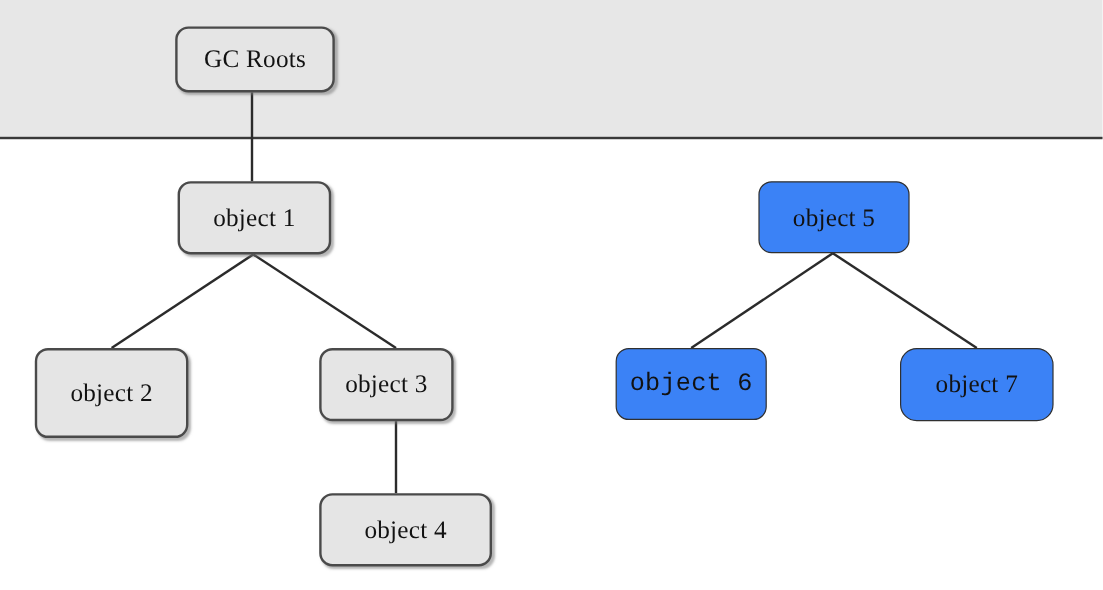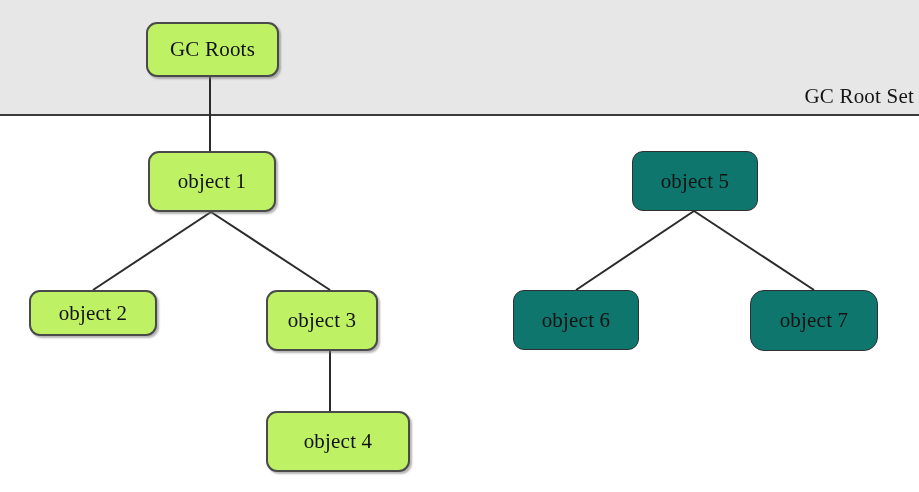--- a/index.html
+++ b/index.html
@@ -49,72 +49,71 @@
     display: flex;
     align-items: center;
     justify-content: center;
     border-radius: 11px;
     font-size: 21px;
     color: #121212;
     white-space: nowrap;
     letter-spacing: 0.2px;
   }
   .node.reachable {
-    background: #bef264;
+    background: #e5e5e5;
     border: 2px solid #4a4a4a;
     box-shadow: 2px 2px 2px rgba(120,120,120,0.55);
   }
   .node.unreachable {
-    background: #0f766e;
+    background: #3b82f6;
     border: 1.3px solid #303030;
   }
   .node-label {
     pointer-events: none;
   }
 </style>
 </head>
 <body>
 
 <div id="canvas">
 
   <div id="root-set-band"></div>
 
-  <div id="root-set-label">GC Root Set</div>
 
   <svg id="edges" viewBox="0 0 919 492" xmlns="http://www.w3.org/2000/svg">
     <g id="edge-group" stroke="#2b2b2b" stroke-width="2" fill="none" stroke-linecap="butt">
         <line x1="210" y1="77" x2="210" y2="151" stroke="#2b2b2b"></line>
         <line x1="211" y1="212" x2="93" y2="290" stroke="#2b2b2b"></line>
         <line x1="211" y1="212" x2="330" y2="290" stroke="#2b2b2b"></line>
         <line x1="330" y1="351" x2="330" y2="411" stroke="#2b2b2b"></line>
         <line x1="694" y1="211" x2="576" y2="290" stroke="#2b2b2b"></line>
         <line x1="694" y1="211" x2="814" y2="290" stroke="#2b2b2b"></line>
       </g>
   </svg>
 
   <div id="node-layer">
       <div class="node reachable" style="left: 146px; top: 22px; width: 133px; height: 55px;">
         <span class="node-label">GC Roots</span>
       </div>
       <div class="node reachable" style="left: 148px; top: 151px; width: 128px; height: 61px;">
         <span class="node-label">object 1</span>
       </div>
-      <div class="node reachable" style="left: 29px; top: 290px; width: 128px; height: 46px;">
+      <div class="node reachable" style="left: 29px; top: 290px; width: 128px; height: 75px;">
         <span class="node-label">object 2</span>
       </div>
       <div class="node reachable" style="left: 266px; top: 290px; width: 112px; height: 61px;">
         <span class="node-label">object 3</span>
       </div>
       <div class="node reachable" style="left: 266px; top: 411px; width: 144px; height: 61px;">
         <span class="node-label">object 4</span>
       </div>
       <div class="node unreachable" style="left: 632px; top: 151px; width: 126px; height: 60px;">
         <span class="node-label">object 5</span>
       </div>
-      <div class="node unreachable" style="left: 513px; top: 290px; width: 126px; height: 60px;">
+      <div class="node unreachable" style="left: 513px; top: 290px; width: 126px; height: 60px; font-family: Liberation Mono, monospace;">
         <span class="node-label">object 6</span>
       </div>
       <div class="node unreachable" style="left: 750px; top: 290px; width: 128px; height: 61px; border-radius: 14px;">
         <span class="node-label">object 7</span>
       </div>
     </div>
 
 </div>
 
 </body></html>

